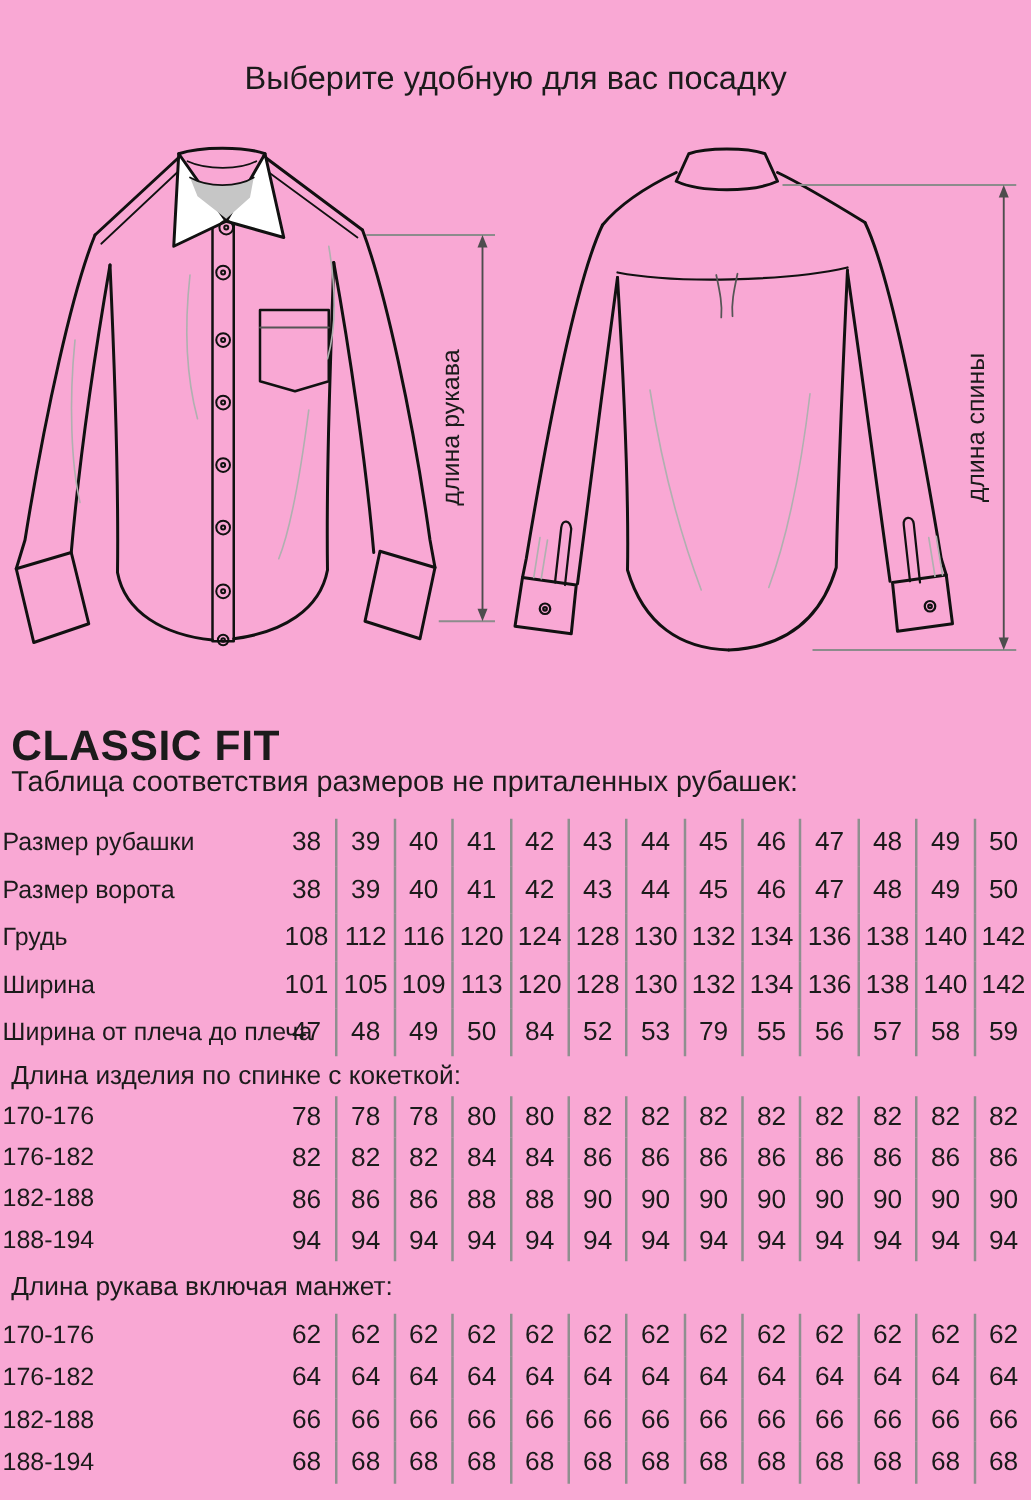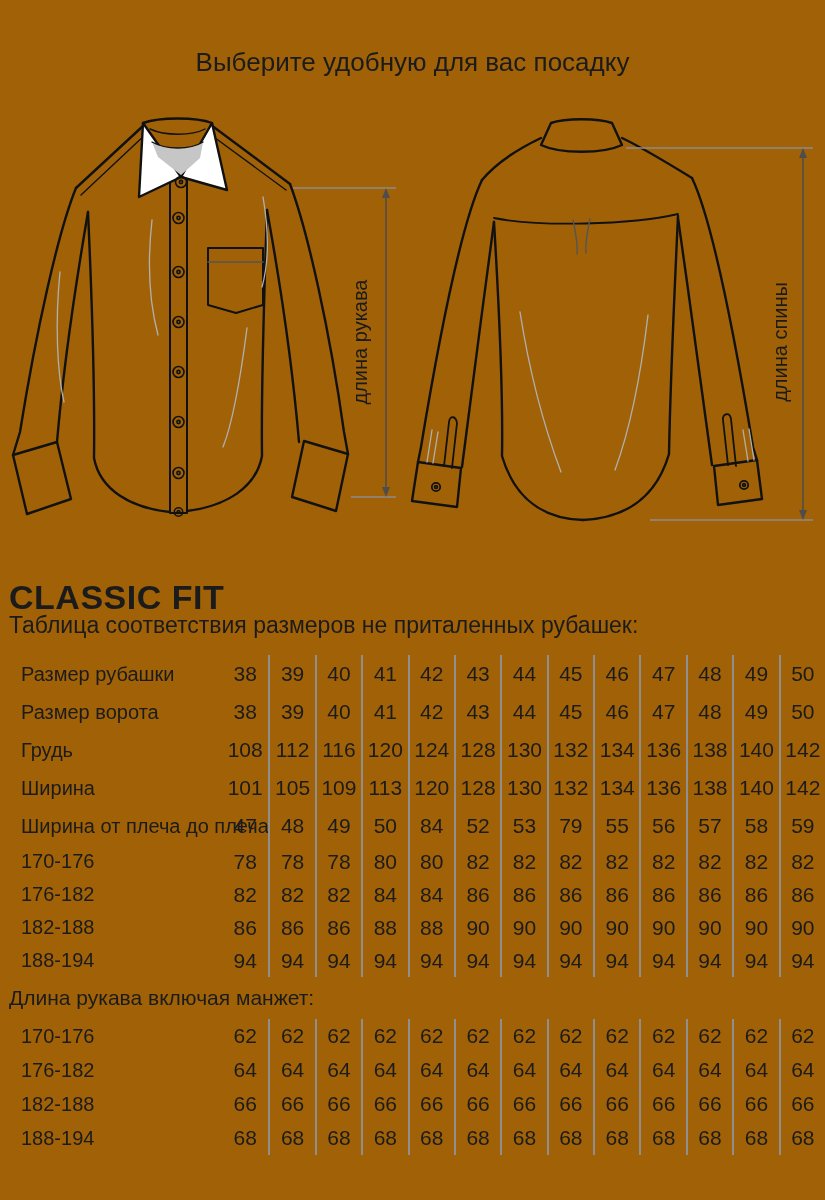--- a/index.html
+++ b/index.html
@@ -1,30 +1,30 @@
 <!DOCTYPE html>
 <html><head>
 <meta charset="utf-8">
 <style>
   html,body{margin:0;padding:0;background:#ffffff;}
-  .page{position:relative;width:825px;height:1200px;background:#a16207;overflow:hidden;
+  .page{position:relative;width:825px;height:1200px;background:#f9a8d4;overflow:hidden;
         font-family:"Liberation Sans",sans-serif;color:#1b1b1b;}
   .title{position:absolute;top:47px;left:0;width:825px;text-align:center;
          font-size:26px;font-weight:400;}
   .diagram-svg{position:absolute;top:100px;left:0;}
   .dim-label{font-size:20px;fill:#1b1b1b;font-family:"Liberation Sans",sans-serif;}
   .fit-heading{position:absolute;top:578px;left:9px;font-size:34px;font-weight:bold;letter-spacing:.5px;}
   .fit-subtitle{position:absolute;top:612px;left:9px;font-size:23px;}
   .size-table{position:absolute;top:655px;left:0;width:825px;}
   .t-row{display:grid;grid-template-columns:222px repeat(13,1fr);}
   .block-0 .t-row{height:38px;}
   .block-1 .t-row{height:33px;}
   .block-2 .t-row{height:34px;}
   .cell{display:flex;align-items:center;min-width:0;}
-  .cell.label{padding-left:21px;font-size:20px;white-space:nowrap;}
+  .cell.label{padding-left:2px;font-size:20px;white-space:nowrap;}
   .cell.num{justify-content:center;font-size:21px;height:100%;}
   .cell.num:not(.first){border-left:2px solid #8f8f8f;}
   .sec-header{display:flex;align-items:center;padding-left:9px;font-size:21px;}
   .sec-h-1{height:32px;}
   .sec-h-2{height:42px;}
 </style>
 </head>
 <body>
 
 <div class="page">
@@ -244,20 +244,21 @@
           <div class="cell num">53</div>
           <div class="cell num">79</div>
           <div class="cell num">55</div>
           <div class="cell num">56</div>
           <div class="cell num">57</div>
           <div class="cell num">58</div>
           <div class="cell num">59</div>
         </div>
       </div>
       <div class="t-block block-1">
+        <div class="sec-header sec-h-1">Длина изделия по спинке с кокеткой:</div>
         <div class="t-row">
           <div class="cell label">170-176</div>
           <div class="cell num first">78</div>
           <div class="cell num">78</div>
           <div class="cell num">78</div>
           <div class="cell num">80</div>
           <div class="cell num">80</div>
           <div class="cell num">82</div>
           <div class="cell num">82</div>
           <div class="cell num">82</div>

